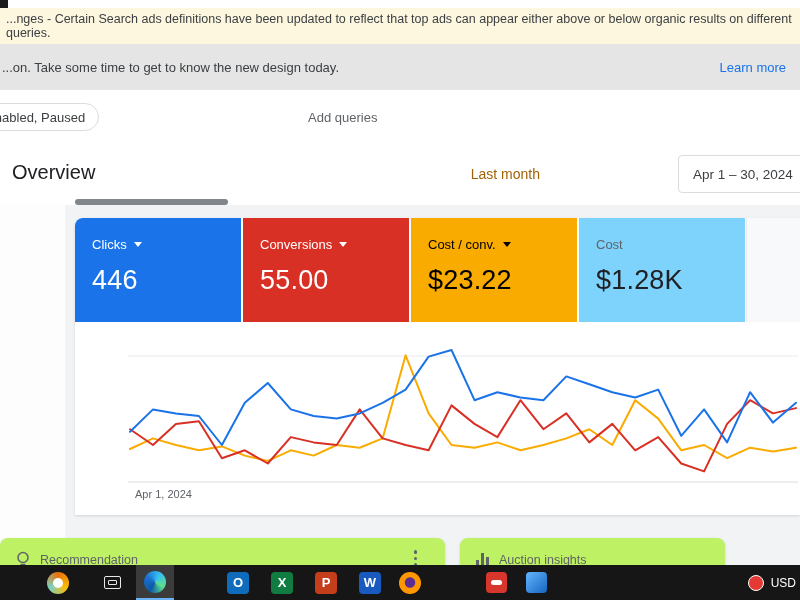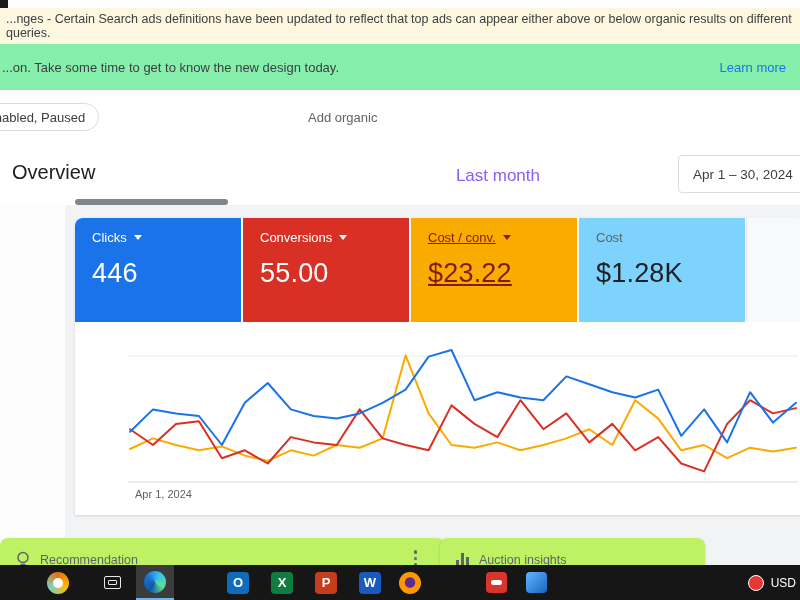--- a/index.html
+++ b/index.html
@@ -4,65 +4,65 @@
 <style>
   * { margin:0; padding:0; box-sizing:border-box; }
   html,body { width:800px; height:600px; overflow:hidden; }
   body { font-family:"Liberation Sans","DejaVu Sans",sans-serif; background:#fff; position:relative; }
   .screen { position:absolute; inset:0; }
 
   .corner { position:absolute; left:0; top:0; width:8px; height:8px; background:#1c1c1c; }
 
   .banner-yellow { position:absolute; left:0; top:8px; width:800px; height:36px; background:#fef7e0;
     display:flex; align-items:center; justify-content:center; font-size:12.5px; color:#3c4043;padding-left:6px; }
-  .banner-blue { position:absolute; left:0; top:44px; width:800px; height:46px; background:#86efac;
+  .banner-blue { position:absolute; left:0; top:44px; width:800px; height:46px; background:#e5e5e5;
     display:flex; align-items:center; font-size:13px; color:#3c4043; }
   .banner-blue .msg { margin-left:2px; }
   .learn-more { position:absolute; right:14px; color:#1a73e8; font-weight:500; cursor:pointer; }
 
   .filter-bar { position:absolute; left:0; top:90px; width:800px; height:53px; background:#fff; }
   .chip { position:absolute; top:13px; height:28px; border:1px solid #dadce0; border-radius:15px;
     display:flex; align-items:center; padding:0 13px; font-size:13px; color:#3c4043; background:#fff; cursor:pointer; }
   .chip1 { left:-30px; }
   .chip2 { left:100px; }
   .add-filter { position:absolute; left:308px; top:13px; height:28px; display:flex; align-items:center;
     font-size:13px; color:#5f6368; cursor:pointer; }
 
   .header-row { position:absolute; left:0; top:143px; width:672px; height:62px; background:#fff; }
   .page-title { position:absolute; left:12px; top:18px; font-size:20px; color:#202124; }
-  .period { position:absolute; right:132px; top:23px; font-size:17px; color:#8b5cf6; cursor:pointer; }
+  .period { position:absolute; right:132px; top:23px; font-size:14px; color:#a16207; cursor:pointer; }
   .date-box { position:absolute; left:678px; top:12px; width:145px; height:38px; border:1px solid #dadce0;
     border-radius:4px; display:flex; align-items:center; padding-left:14px; font-size:13.5px; color:#3c4043; background:#fff; }
 
   .hscroll-thumb { position:absolute; left:75px; top:199px; width:153px; height:6px; background:#80868b; border-radius:3px; z-index:5; }
 
   .content { position:absolute; left:0; top:205px; width:800px; height:360px; background:#f1f3f4; overflow:hidden; }
   .left-strip { position:absolute; left:0; top:0; width:65px; height:100%; background:#fdfdfd; }
 
   .panel { position:absolute; left:75px; top:13px; width:725px; height:297px; background:#fff;
     border-radius:8px 0 0 0; box-shadow:0 1px 3px rgba(0,0,0,.13); }
   .metric-row { position:absolute; left:0; top:0; width:670px; height:104px; display:flex; gap:2px; background:#fff; border-radius:8px 0 0 0; overflow:hidden; }
   .metric-filler { position:absolute; left:671px; top:0; width:54px; height:104px; background:#f8f9fa; border-left:1px solid #e8eaed; }
-  .mcard { flex:1; padding:12px 17px; cursor:pointer; }
+  .mcard { flex:1; padding:19px 17px; cursor:pointer; }
   .mc0 { background:#1a73e8; color:#fff; }
   .mc1 { background:#d93025; color:#fff; }
-  .mc2 { background:#f9ab00; color:#7f1d1d;text-decoration:underline; }
+  .mc2 { background:#f9ab00; color:#000000; }
   .mc3 { background:#7dd3fc; color:#202124; }
   .mc3 .mlabel { color:#5f6368; }
   .mlabel { font-size:13px; font-weight:500; display:flex; align-items:center; gap:7px; }
   .caret { width:0; height:0; border-left:4px solid transparent; border-right:4px solid transparent; border-top:5px solid currentColor; }
   .mvalue { font-size:27px; margin-top:13px; letter-spacing:.2px; }
 
   .trend-svg { position:absolute; left:53px; top:118px; }
   .axis-label { position:absolute; left:60px; top:270px; font-size:11px; color:#5f6368; }
 
   .mini-card { position:absolute; top:333px; height:44px; background:#bef264; border-radius:8px 8px 0 0;
     box-shadow:0 1px 3px rgba(0,0,0,.15); display:flex; align-items:center; }
   .rec-card { left:0; width:445px; }
-  .auction-card { left:440px; width:265px; }
+  .auction-card { left:460px; width:265px; }
   .mini-title { font-size:12.5px; color:#5f6368; }
   .bulb { margin:0 10px 0 16px; }
   .bars { display:flex; align-items:flex-end; gap:2px; height:14px; margin:0 10px 0 16px; }
   .bars i { width:3px; background:#5f6368; display:block; }
   .dots { position:absolute; right:26px; top:10px; display:flex; flex-direction:column; gap:3px; cursor:pointer; padding:2px; }
   .dots i { width:3.5px; height:3.5px; border-radius:50%; background:#5f6368; display:block; }
 
   .taskbar { position:absolute; left:0; top:565px; width:800px; height:35px; background:#161616;
     display:flex; align-items:center; }
   .tb-icon { width:24px; height:24px; display:flex; align-items:center; justify-content:center; cursor:pointer; }
@@ -103,21 +103,21 @@
 
   <div class="banner-blue">
     <span class="msg">...on. Take some time to get to know the new design today.</span>
     <a class="learn-more">Learn more</a>
   </div>
 
   <div class="filter-bar">
     <div class="chip chip1">
       <span>...nabled, Paused</span>
     </div>
-    <div class="add-filter">Add organic</div>
+    <div class="add-filter">Add queries</div>
   </div>
 
   <div class="header-row">
     <div class="page-title">Overview</div>
     <div class="period">Last month</div>
     <div class="date-box">
       <span>Apr 1 – 30, 2024</span>
     </div>
   </div>
 

